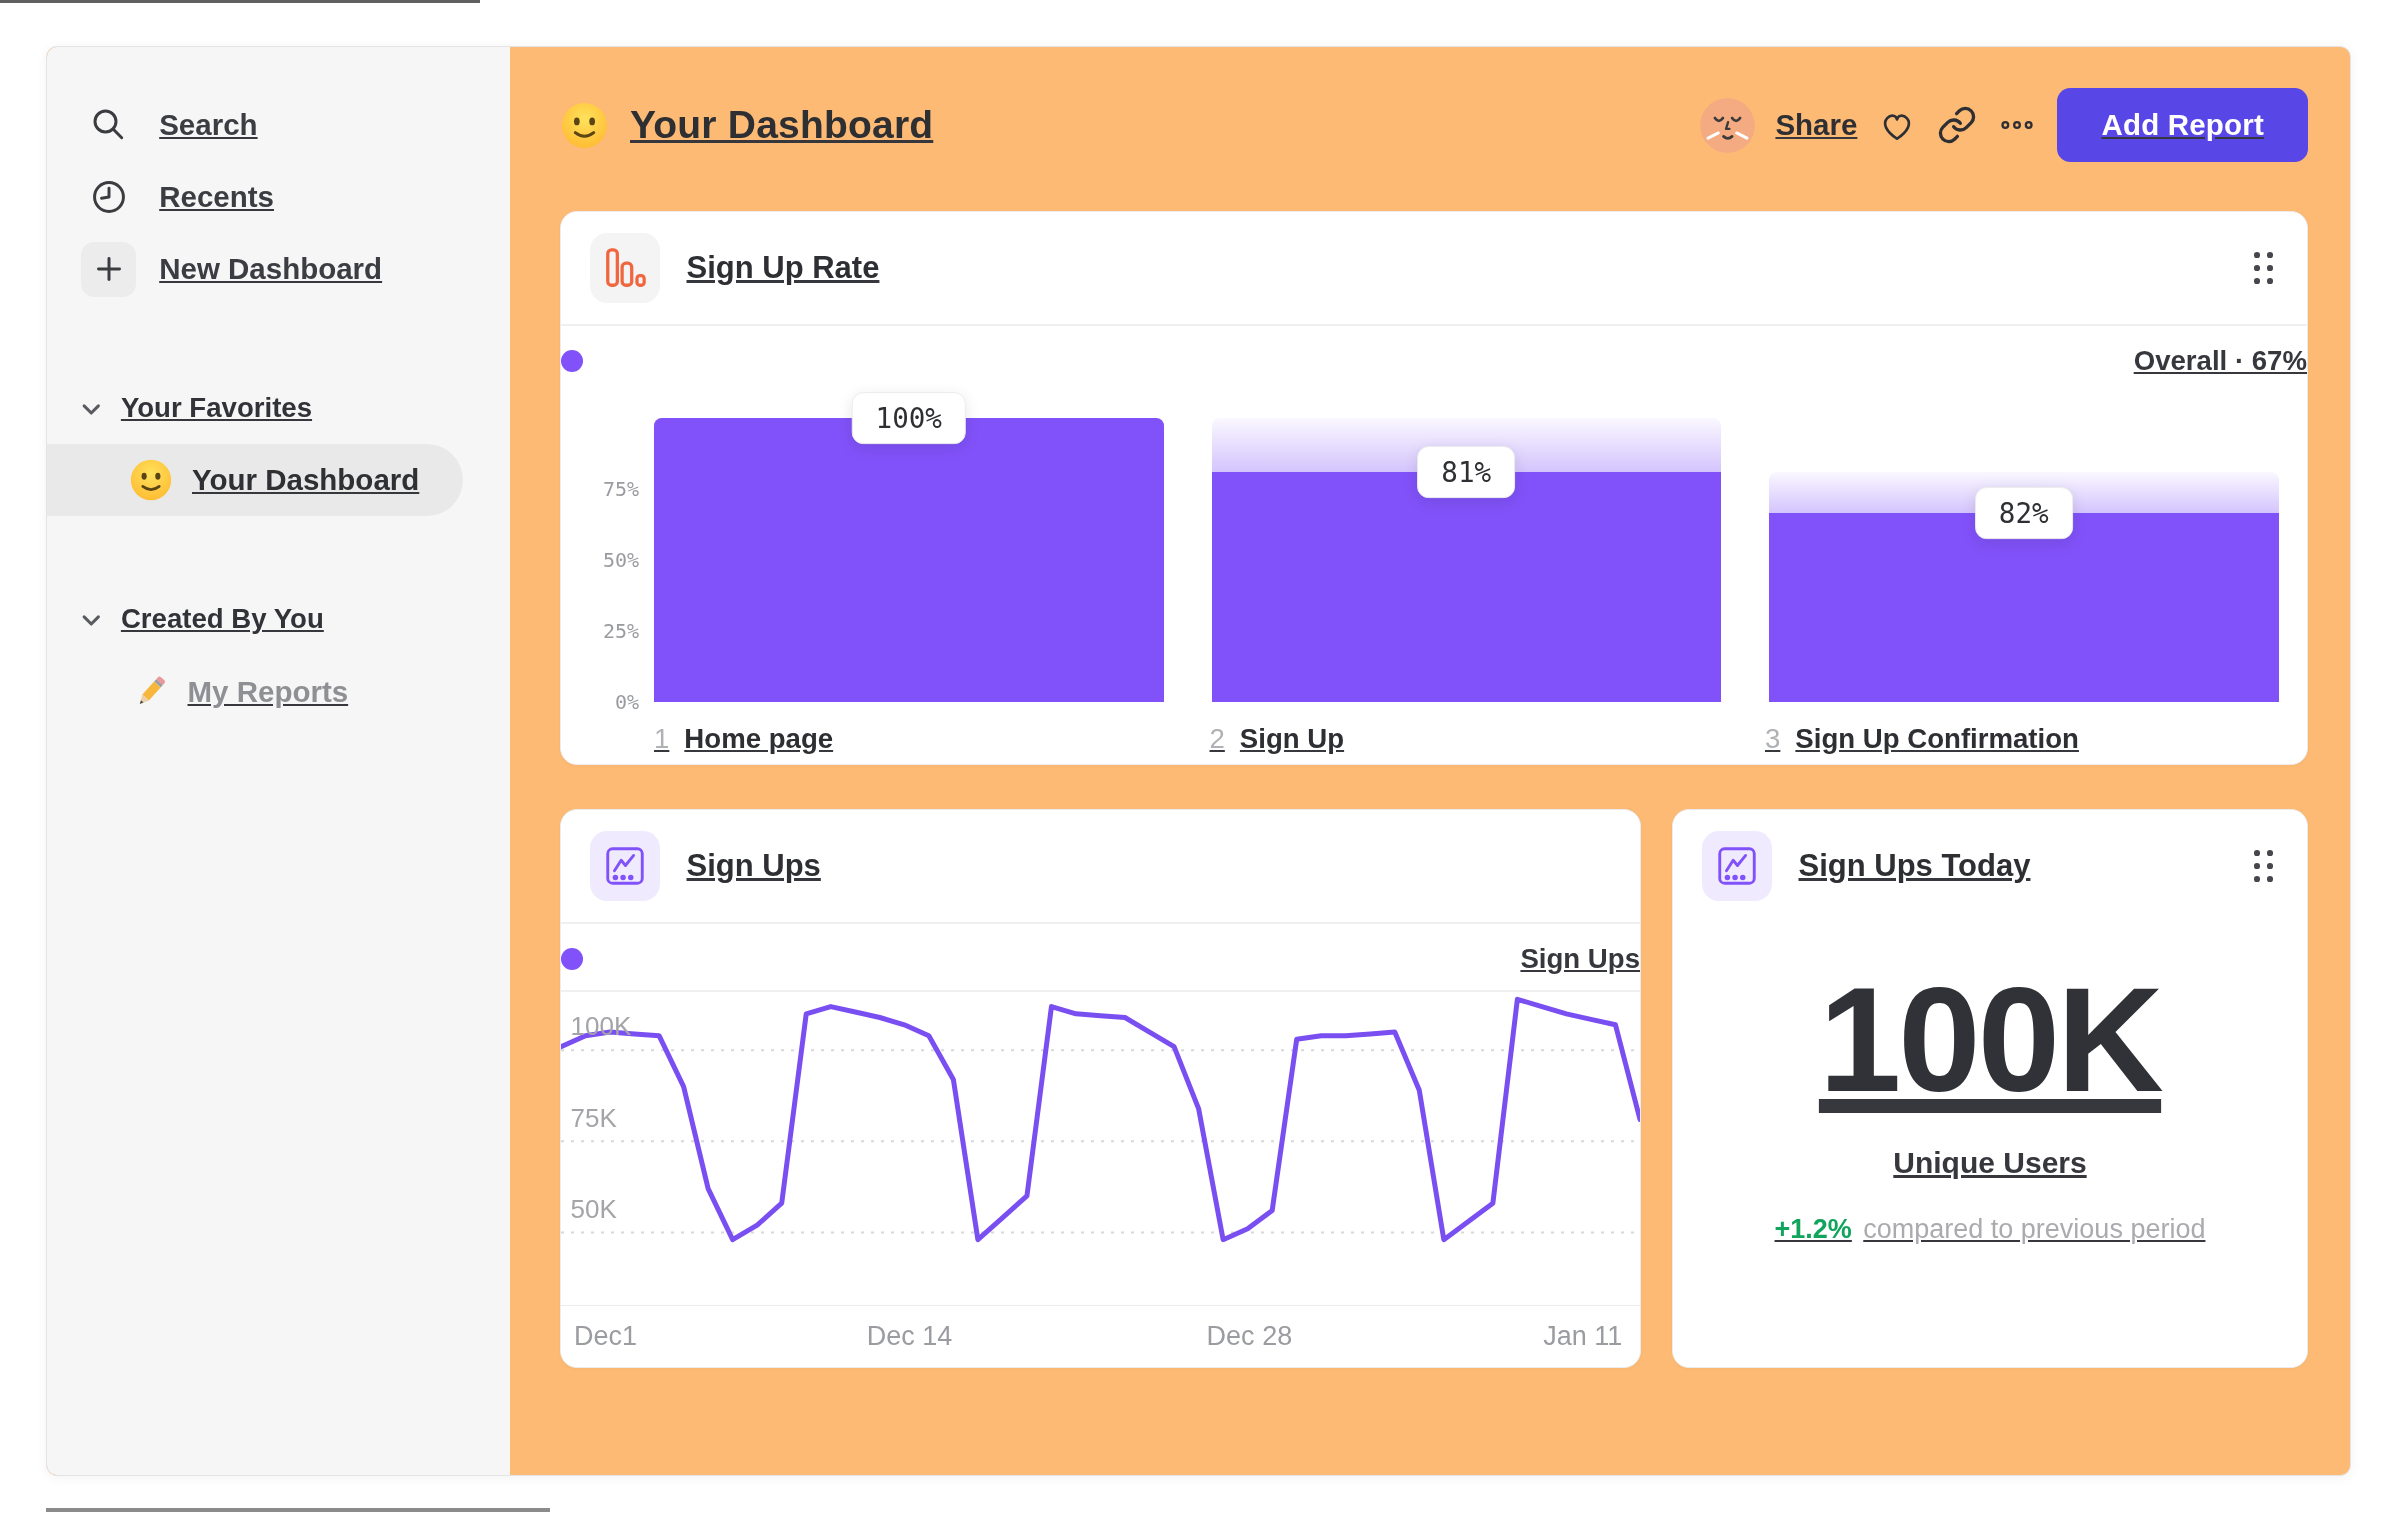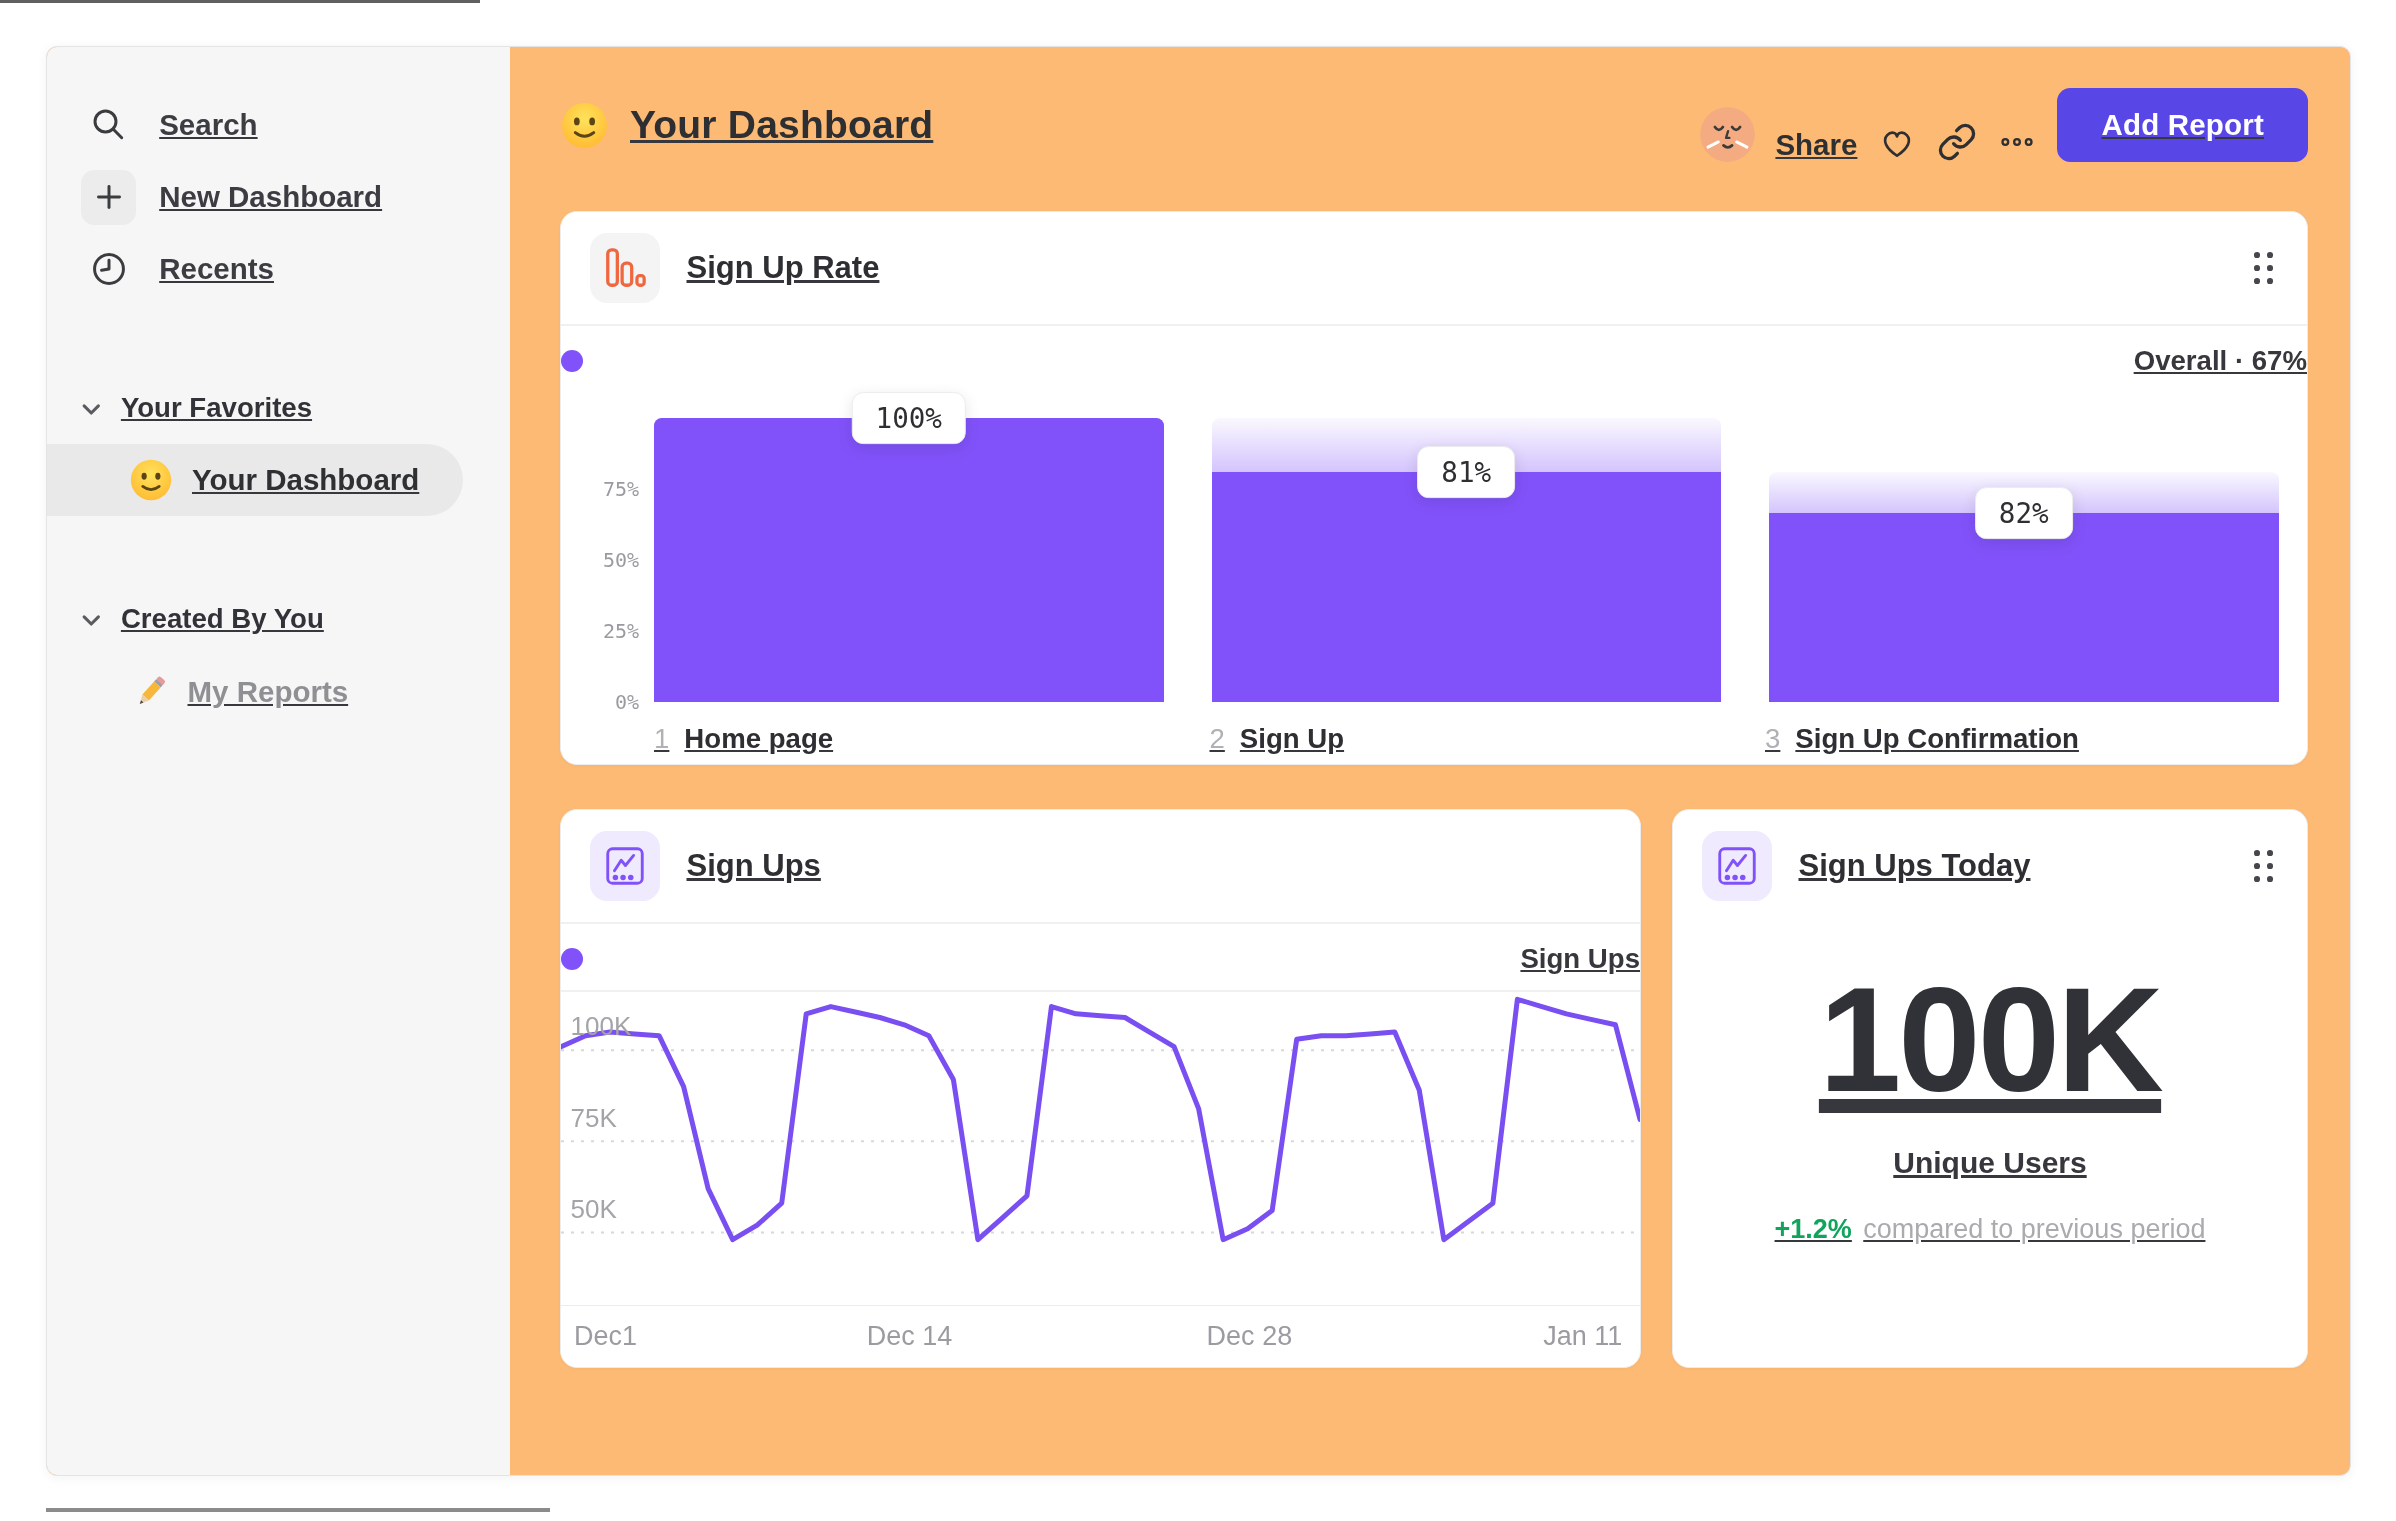--- a/index.html
+++ b/index.html
@@ -38,21 +38,21 @@
   .side-pill .emoji, .title-wrap .emoji{width:44px;height:44px;flex:none}
   .side-sub{display:flex;align-items:center;gap:17px;margin:21px 0 0 53px;height:57px;font-size:29.5px;font-weight:700;color:#8f9094;cursor:pointer}
   .side-sub .emoji{width:42px;height:42px}
 
   
   main{flex:1;min-width:0;display:flex;flex-direction:column;padding:38px 42px 0 50px}
   .page-head{display:flex;align-items:center;justify-content:space-between;height:80px;margin-bottom:46px;flex:none}
   .title-wrap{display:flex;align-items:center;gap:21px}
   .title-wrap .emoji{width:49px;height:49px}
   h1{margin:0;font-size:39px;font-weight:700;color:#2e2f33;letter-spacing:0.2px}
-  .head-actions{display:flex;align-items:flex-end;gap:20px}
+  .head-actions{display:flex;align-items:center;gap:20px}
   .avatar{width:55px;height:55px;border-radius:50%;overflow:hidden;cursor:pointer;flex:none}
   .avatar svg{width:100%;height:100%;display:block}
   .share{font-size:29.5px;font-weight:600;color:#2e2f33;cursor:pointer}
   .hicon{display:grid;place-items:center;cursor:pointer}
   .hicon svg{width:40px;height:40px}
   .btn-primary{
     height:74px;padding:0 44px;border:none;border-radius:13.3px;background:var(--accent);
     color:#fff;font-size:29.5px;font-weight:600;font-family:inherit;cursor:pointer;letter-spacing:0.2px;
   }
 
@@ -125,37 +125,37 @@
       <span class="icon-slot">
         <svg viewBox="0 0 48 48" fill="none" stroke="#3b3c40" stroke-width="3.4" stroke-linecap="round">
           <circle cx="20" cy="20" r="12"></circle>
             <line x1="29.5" y1="29.5" x2="38.5" y2="38.5"></line>
         </svg>
       </span>
       <span>Search</span>
     </div>
 
     <div class="side-item">
+      <span class="icon-slot">
+        <svg viewBox="0 0 48 48" fill="none" stroke="#3b3c40" stroke-width="3.4" stroke-linecap="round" stroke-linejoin="round">
+          <circle cx="24" cy="24" r="16.5"></circle>
+            <polyline points="24,14 24,24 15.5,25.5"></polyline>
+        </svg>
+      </span>
+      <span>Recents</span>
+    </div>
+
+    <div class="side-item">
       <span class="icon-slot boxed">
         <svg viewBox="0 0 48 48" fill="none" stroke="#3b3c40" stroke-width="3.4" stroke-linecap="round">
           <line x1="24" y1="12" x2="24" y2="36"></line>
             <line x1="12" y1="24" x2="36" y2="24"></line>
         </svg>
       </span>
       <span>New Dashboard</span>
-    </div>
-
-    <div class="side-item">
-      <span class="icon-slot">
-        <svg viewBox="0 0 48 48" fill="none" stroke="#3b3c40" stroke-width="3.4" stroke-linecap="round" stroke-linejoin="round">
-          <circle cx="24" cy="24" r="16.5"></circle>
-            <polyline points="24,14 24,24 15.5,25.5"></polyline>
-        </svg>
-      </span>
-      <span>Recents</span>
     </div>
 
     <div class="side-sec">
       <svg viewBox="0 0 24 24" fill="none" stroke="#5a5b60" stroke-width="2.6" stroke-linecap="round" stroke-linejoin="round">
         <polyline points="6,10 12,16 18,10"></polyline>
       </svg>
       <span>Your Favorites</span>
     </div>
 
     <div class="side-pill">

